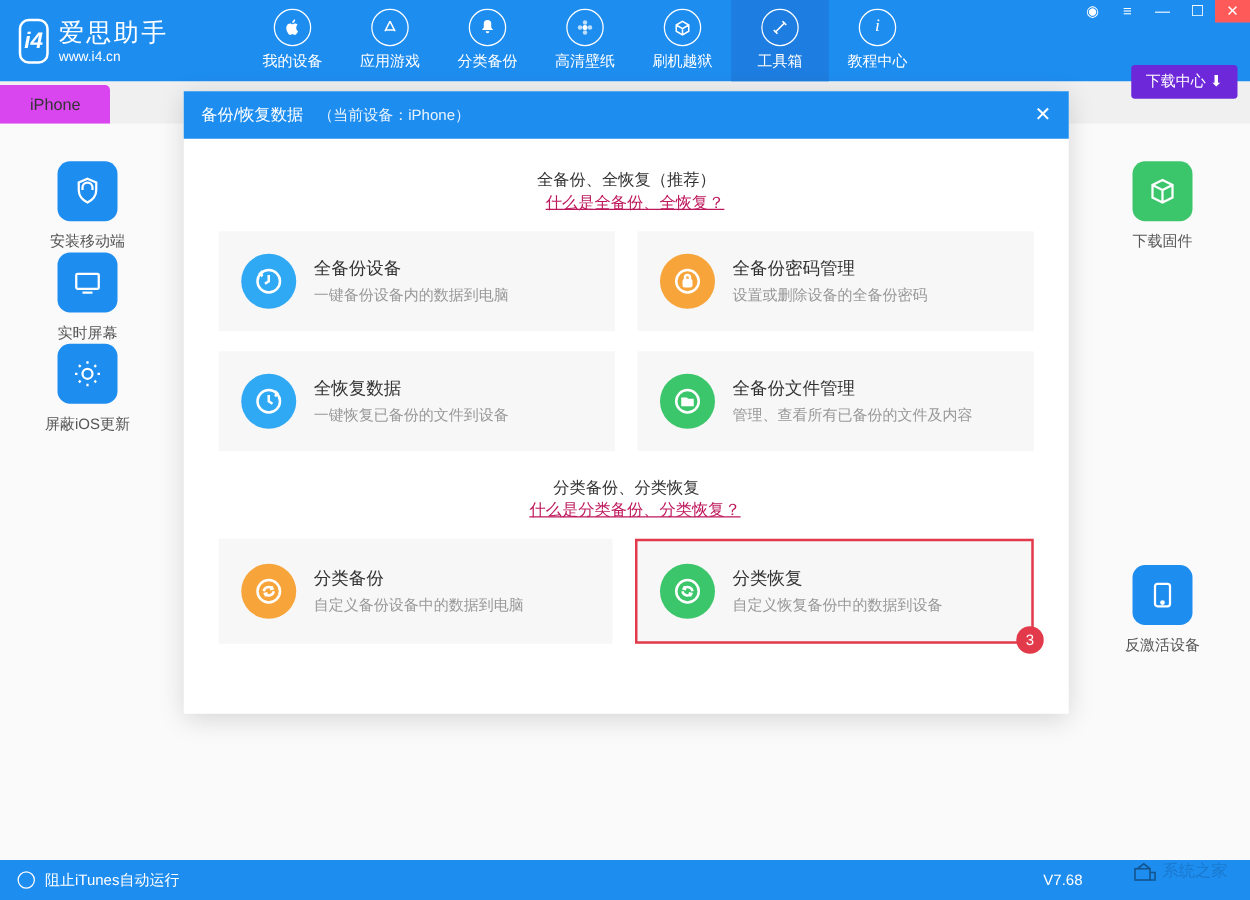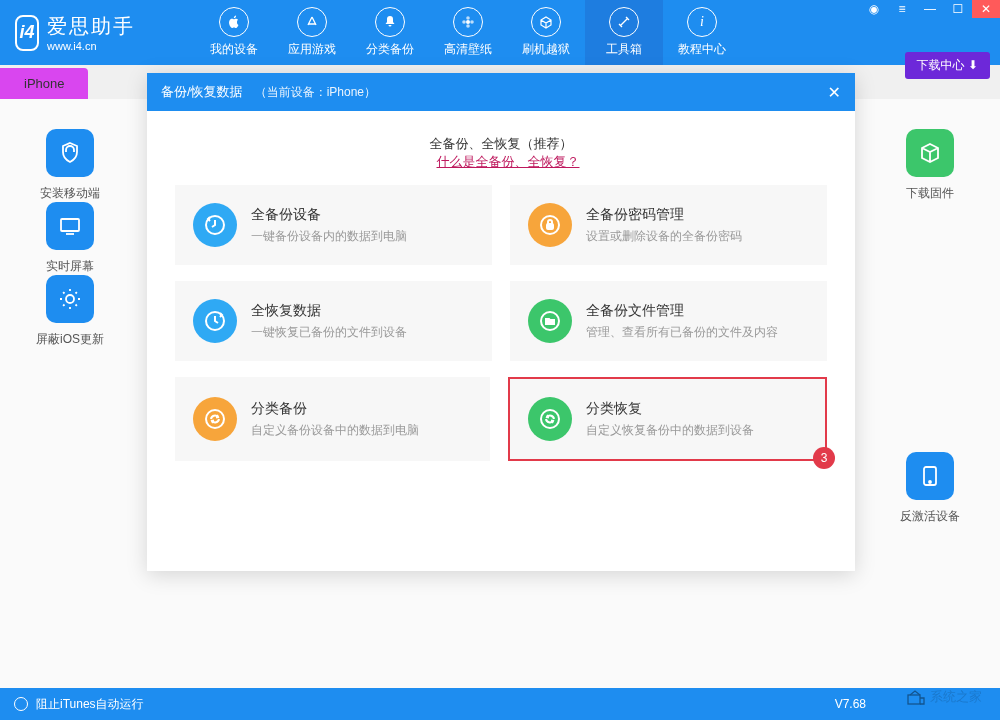--- a/index.html
+++ b/index.html
@@ -261,20 +261,24 @@
               <path d="M8 10h3l1 1h4v4H8z" fill="#fff"></path>
             </svg>
           </div>
         <div class="card-text">
           <div class="t1">全备份文件管理</div>
           <div class="t2">管理、查看所有已备份的文件及内容</div>
         </div>
       </div>
     </div>
 
+    <div class="section-head" style="margin-top:20px">
+      <span class="main">分类备份、分类恢复</span>
+      <span class="link">什么是分类备份、分类恢复？</span>
+    </div>
 
     <div class="card-row">
       <div class="card">
         <div class="card-icon" style="background:#f7a53b">
             <svg width="24" height="24" viewBox="0 0 24 24" fill="none" stroke="#fff" stroke-width="2">
               <circle cx="12" cy="12" r="9"></circle>
               <path d="M8 12a4 4 0 017-2M16 12a4 4 0 01-7 2"></path>
               <path d="M14 8l1 2-2 .5M10 16l-1-2 2-.5" fill="#fff"></path>
             </svg>
           </div>

